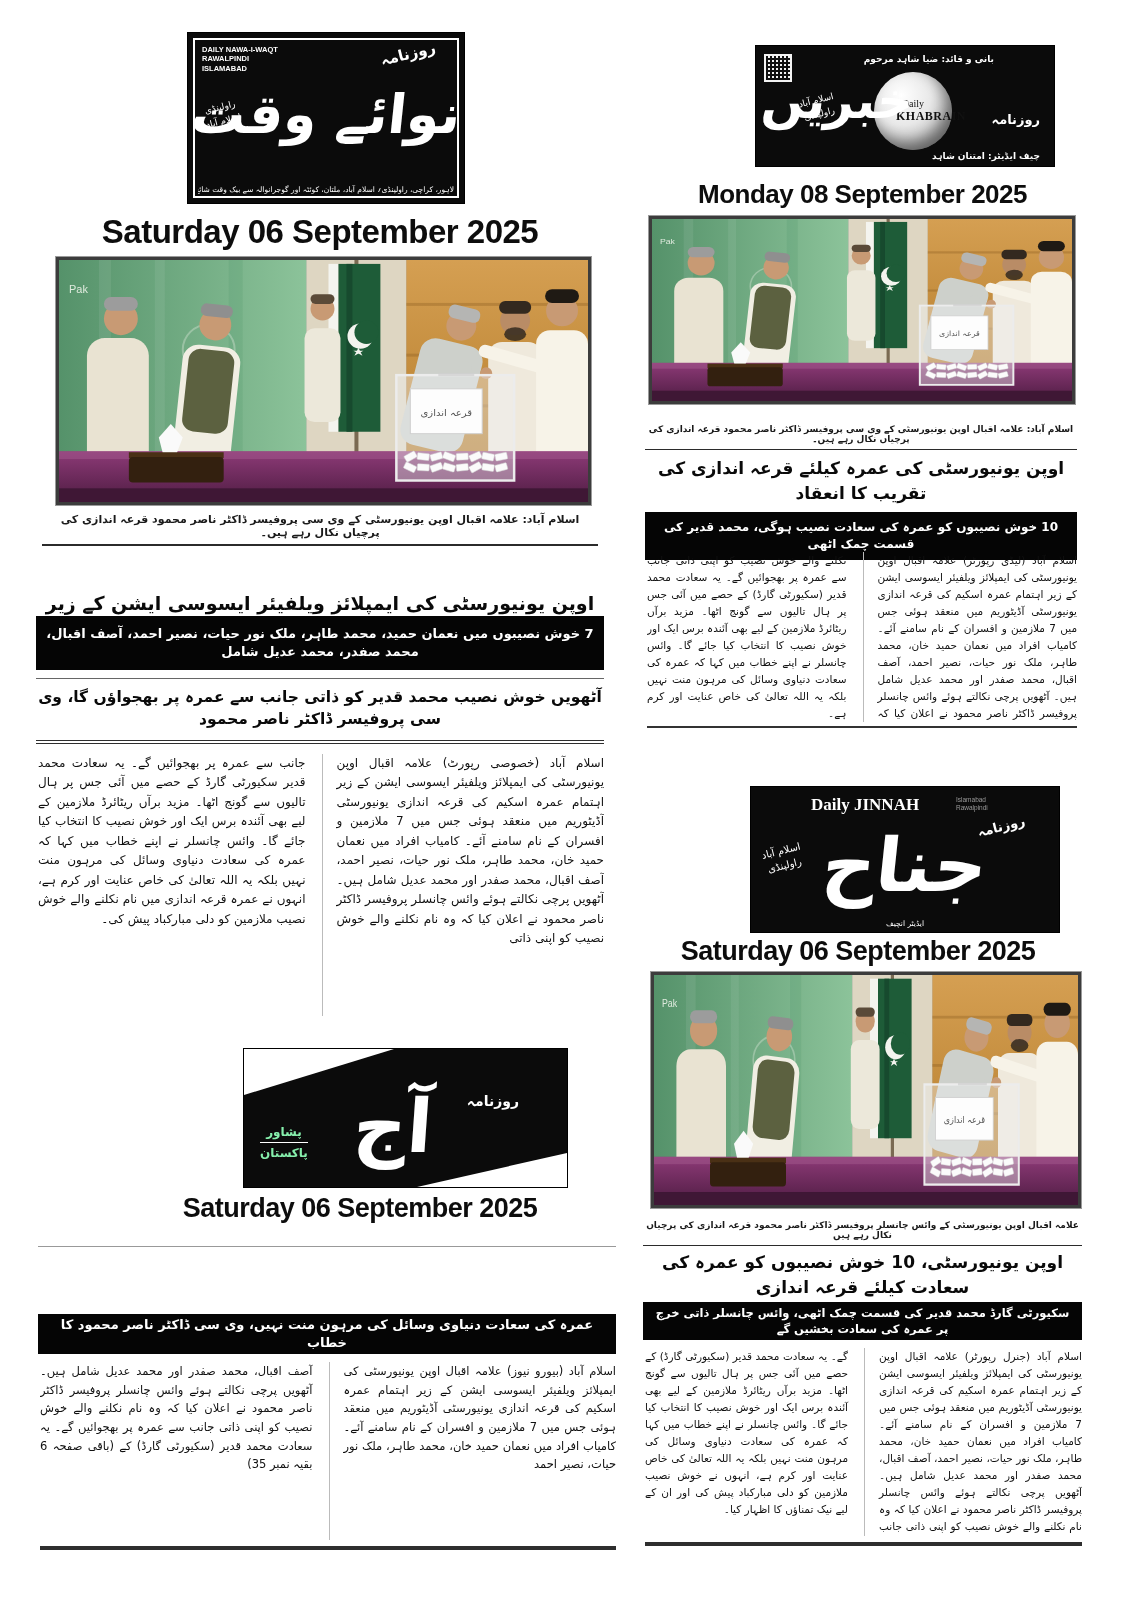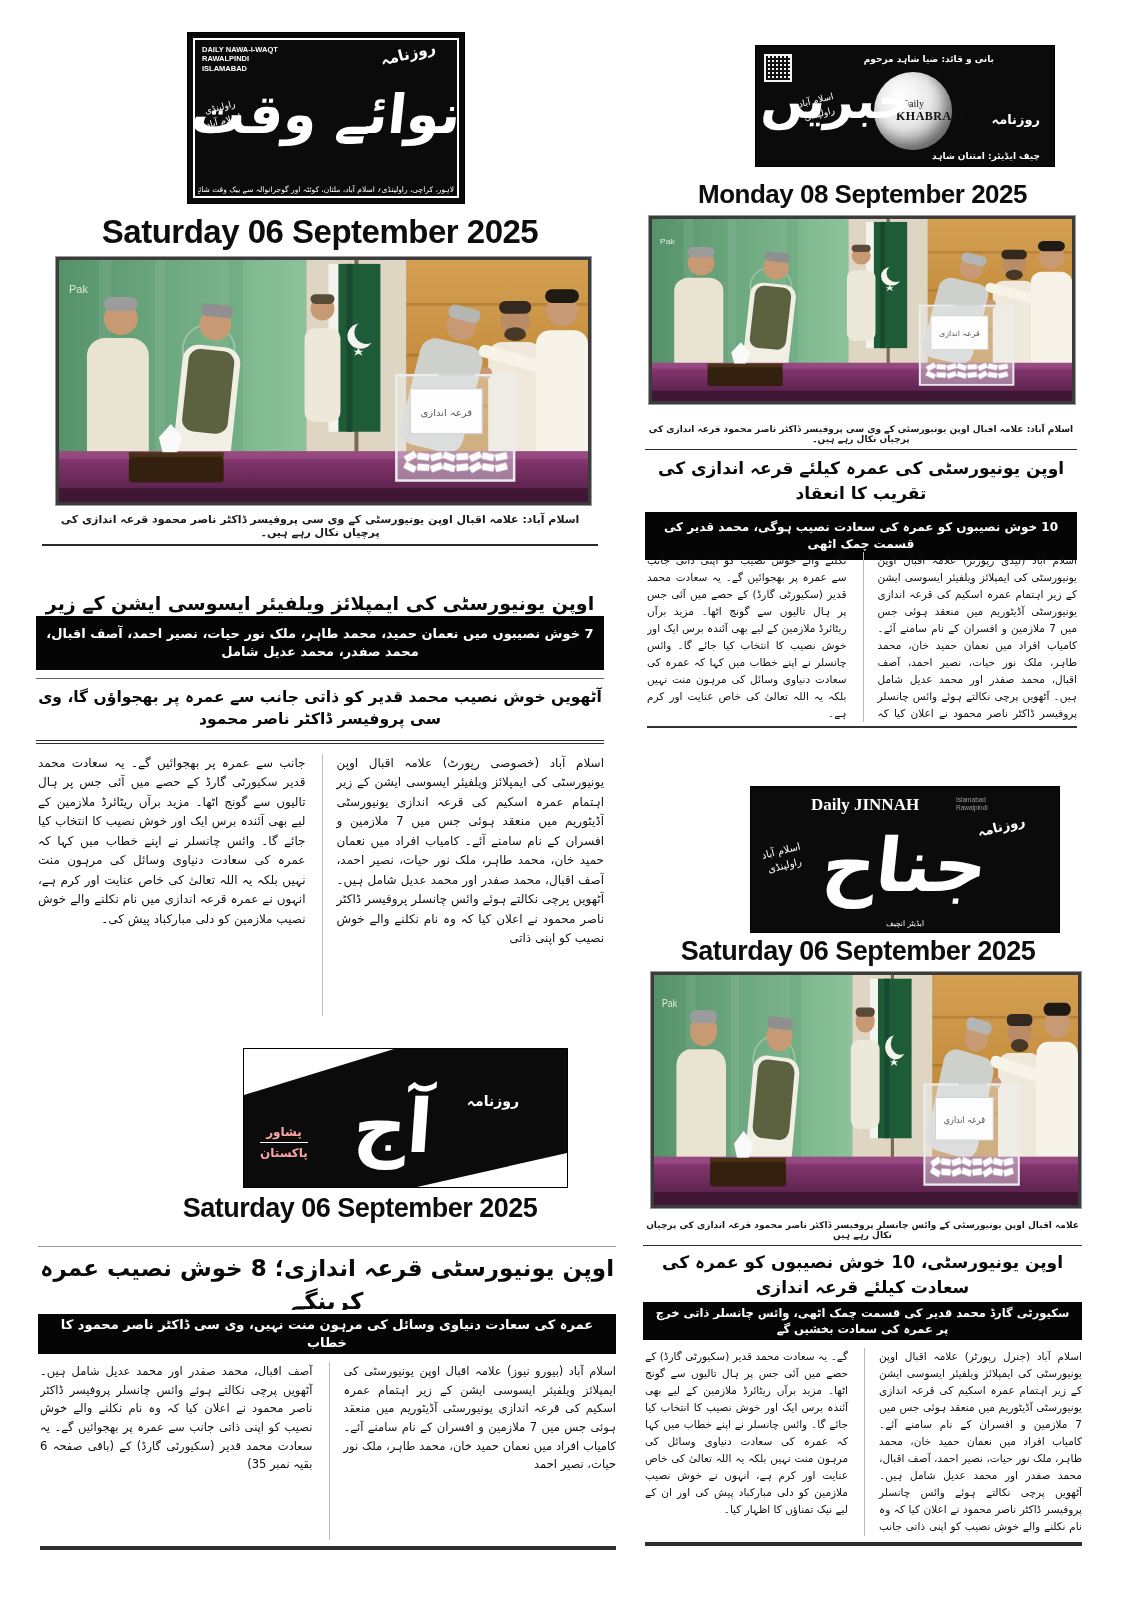--- a/index.html
+++ b/index.html
@@ -417,32 +417,31 @@
     <div class="col urdu" style="font-size:10.5px;">اسلام آباد (جنرل رپورٹر) علامہ اقبال اوپن یونیورسٹی کی ایمپلائز ویلفیئر ایسوسی ایشن کے زیر اہتمام عمرہ اسکیم کی قرعہ اندازی یونیورسٹی آڈیٹوریم میں منعقد ہوئی جس میں 7 ملازمین و افسران کے نام سامنے آئے۔ کامیاب افراد میں نعمان حمید خان، محمد طاہر، ملک نور حیات، نصیر احمد، آصف اقبال، محمد صفدر اور محمد عدیل شامل ہیں۔ آٹھویں پرچی نکالتے ہوئے وائس چانسلر پروفیسر ڈاکٹر ناصر محمود نے اعلان کیا کہ وہ نام نکلنے والے خوش نصیب کو اپنی ذاتی جانب سے عمرہ پر بھجوائیں</div>
     <div class="col urdu" style="font-size:10.5px;">گے۔ یہ سعادت محمد قدیر (سکیورٹی گارڈ) کے حصے میں آئی جس پر ہال تالیوں سے گونج اٹھا۔ مزید برآں ریٹائرڈ ملازمین کے لیے بھی آئندہ برس ایک اور خوش نصیب کا انتخاب کیا جائے گا۔ وائس چانسلر نے اپنے خطاب میں کہا کہ عمرہ کی سعادت دنیاوی وسائل کی مرہون منت نہیں بلکہ یہ اللہ تعالیٰ کی خاص عنایت اور کرم ہے، انہوں نے خوش نصیب ملازمین کو دلی مبارکباد پیش کی اور ان کے لیے نیک تمناؤں کا اظہار کیا۔</div>
   </div>
   <div class="abs dbl-rule" style="left:645px;top:1542px;width:437px;"></div>
 
   <div class="abs mast" style="left:243px;top:1048px;width:325px;height:140px;">
     <div class="abs tri-tl" style="left:0;top:0;"></div>
     <div class="abs tri-br" style="right:0;bottom:0;"></div>
     <div class="abs urdu" style="right:48px;top:44px;color:#fff;font-size:14px;font-weight:bold;">روزنامہ</div>
     <div class="abs mast-title" style="left:46%;top:56%;transform:translate(-50%,-50%) skewX(-4deg);font-size:74px;">آج</div>
-    <div class="abs urdu" style="left:16px;top:76px;color:#fca5a5;font-size:12px;font-weight:bold;text-align:center;">
+    <div class="abs urdu" style="left:16px;top:76px;color:#86efac;font-size:12px;font-weight:bold;text-align:center;">
       <div>پشاور</div>
       <div style="height:1px;background:#fff;margin:3px 0;"></div>
       <div>پاکستان</div>
     </div>
   </div>
 
   <div class="abs date-line" style="left:120px;top:1193px;width:480px;font-size:27px;">Saturday 06 September 2025</div>
 
   <div class="abs" style="left:38px;top:1246px;width:578px;height:1px;background:#999;"></div>
 
-  <div class="abs urdu headline" style="left:38px;top:1252px;width:578px;height:58px;font-size:23px;overflow:hidden;">اوپن یونیورسٹی قرعہ اندازی؛ 8 خوش نصیب عمرہ کرینگے</div>
 
   <div class="abs urdu black-bar" style="left:38px;top:1314px;width:578px;height:40px;font-size:13px;">عمرہ کی سعادت دنیاوی وسائل کی مرہون منت نہیں، وی سی ڈاکٹر ناصر محمود کا خطاب</div>
 
   <div class="abs body-cols" style="left:40px;top:1362px;width:576px;height:178px;">
     <div class="col urdu" style="font-size:11.5px;">اسلام آباد (بیورو نیوز) علامہ اقبال اوپن یونیورسٹی کی ایمپلائز ویلفیئر ایسوسی ایشن کے زیر اہتمام عمرہ اسکیم کی قرعہ اندازی یونیورسٹی آڈیٹوریم میں منعقد ہوئی جس میں 7 ملازمین و افسران کے نام سامنے آئے۔ کامیاب افراد میں نعمان حمید خان، محمد طاہر، ملک نور حیات، نصیر احمد</div>
     <div class="col urdu" style="font-size:11.5px;">آصف اقبال، محمد صفدر اور محمد عدیل شامل ہیں۔ آٹھویں پرچی نکالتے ہوئے وائس چانسلر پروفیسر ڈاکٹر ناصر محمود نے اعلان کیا کہ وہ نام نکلنے والے خوش نصیب کو اپنی ذاتی جانب سے عمرہ پر بھجوائیں گے۔ یہ سعادت محمد قدیر (سکیورٹی گارڈ) کے (باقی صفحہ 6 بقیہ نمبر 35)</div>
   </div>
   <div class="abs dbl-rule" style="left:40px;top:1546px;width:576px;"></div>
 
 </div>

